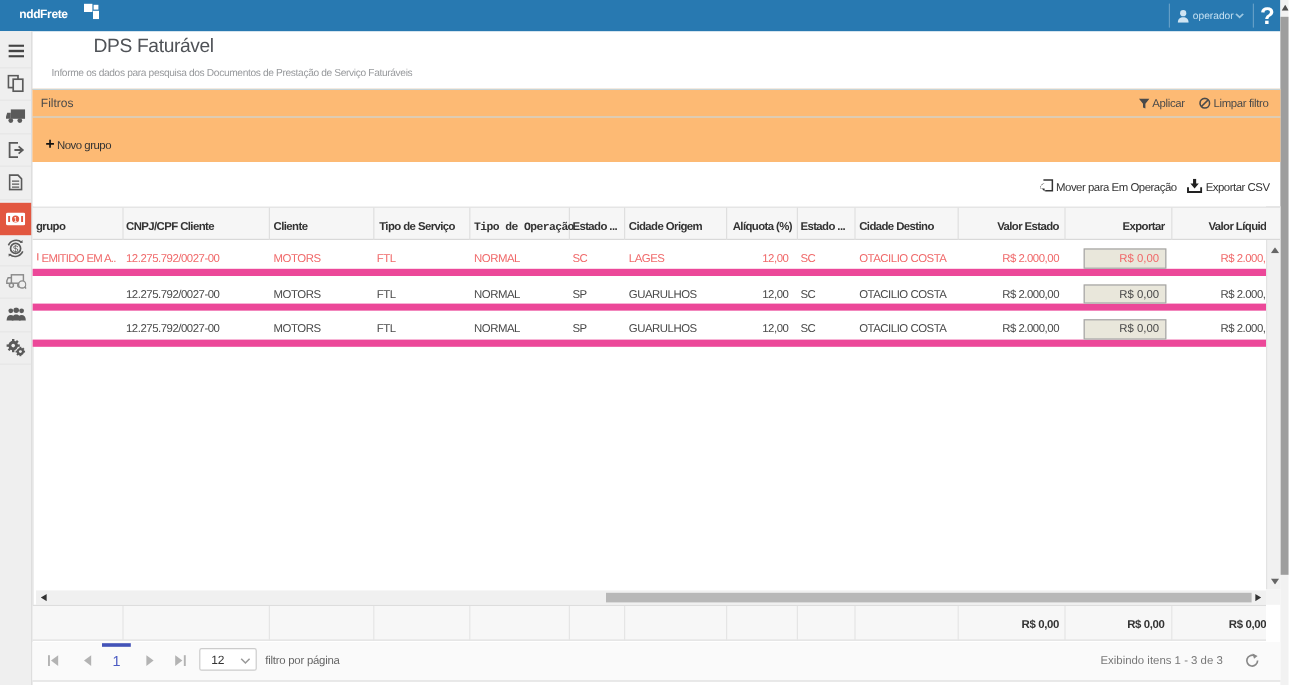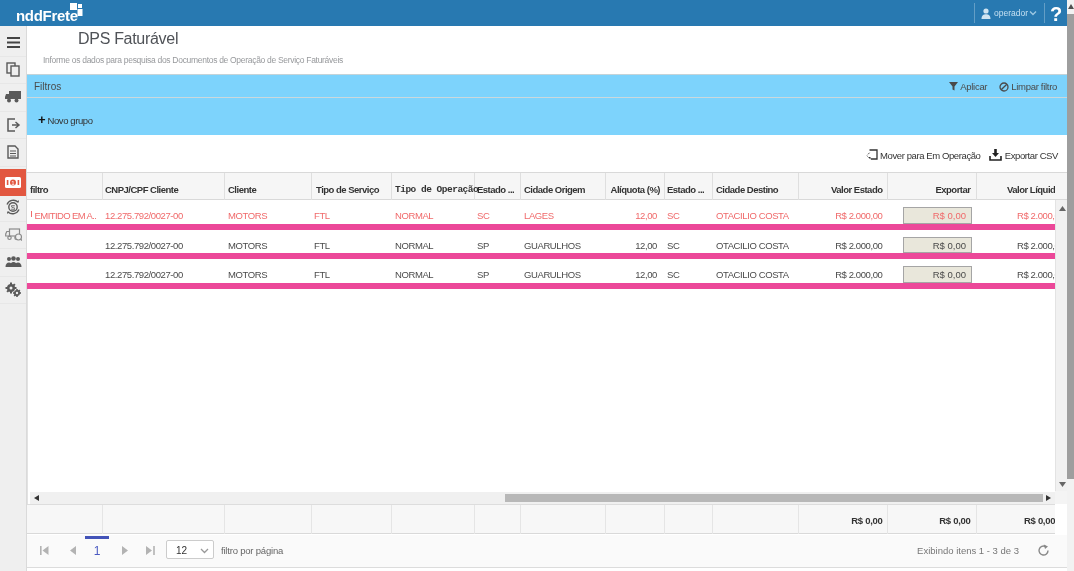--- a/index.html
+++ b/index.html
@@ -3,36 +3,36 @@
 <meta charset="utf-8">
 <style>
 * { margin:0; padding:0; box-sizing:border-box; }
 html,body { width:1074px; height:571px; overflow:hidden; background:#fff;
   font-family:"Liberation Sans", sans-serif; }
 #app { position:relative; width:1074px; height:571px; overflow:hidden; background:#fff; }
 .abs { position:absolute; }
 .nw { white-space:nowrap; }
 
 #topbar { left:0; top:0; width:1067px; height:26px; background:#2879B1; }
-#logo { left:16px; top:7px; color:#fff; font-size:15px; font-weight:bold; letter-spacing:-0.3px; }
+#logo { left:16px; top:7px; color:#fff; font-size:10px; font-weight:bold; letter-spacing:-0.3px; }
 .vsep { top:3px; width:1px; height:20px; background:rgba(255,255,255,0.28); }
 #oper { top:8px; font-size:8.5px; color:#C5E0F2; }
 #qmark { top:3px; font-size:20px; font-weight:bold; color:#fff; }
 
 #sbar { left:1067px; top:0; width:7px; height:571px; background:#F2F2F2; }
 #sbar .thumb { left:0; top:14px; width:7px; height:465px; background:#9E9E9E; }
 
 #side { left:0; top:26px; width:27px; height:545px; background:#EFEFEF; border-right:1px solid #DADADA; }
 .sitem { left:0; width:26px; height:27.5px; display:flex; align-items:center; justify-content:center; border-bottom:1px solid #E7E7E7; }
 .sitem.active { background:#E25740; border-bottom:none; }
 
 #title { left:43px; top:30px; font-size:16px; letter-spacing:-0.3px; color:#4F5257;margin-left:35px; }
 #subtitle { left:43px; top:54.5px; font-size:8.5px; letter-spacing:-0.3px; color:#97999C; }
 
-#fpanel { left:27px; top:74px; width:1040px; height:61px; background:#7dd3fc;
+#fpanel { left:27px; top:74px; width:1040px; height:61px; background:#fdba74;
   border-top:1px solid #C4D3D8; }
 #fhead { left:0; top:0; width:1040px; height:23px; border-bottom:1px solid #CBD8DC; }
 #ftext { left:7px; top:6px; font-size:10px; color:#4A4A4A; }
 #fbtns { right:10px; top:6px; font-size:9.5px; color:#4A4A4A; letter-spacing:-0.3px; }
 #novo { left:11px; top:36.5px; font-size:9.5px; color:#333; letter-spacing:-0.4px; }
 
 #toolbar { right:16px; top:149px; font-size:9.5px; color:#333; letter-spacing:-0.4px; }
 
 #grid { left:27px; top:172px; width:1028px; height:362px; overflow:hidden; }
 #gridborder { left:27px; top:172px; width:1px; height:362px; background:#E2E2E2; }
@@ -187,21 +187,21 @@
       <rect x="11.2" y="7" width="1.6" height="8" transform="rotate(45 12 11)"></rect>
     </g>
     <circle cx="6" cy="6" r="1.5" fill="#EFEFEF"></circle>
     <circle cx="12" cy="11" r="1.2" fill="#EFEFEF"></circle>
           </svg>
         </div>
       </div>
   </div>
 
   <div id="title" class="abs nw">DPS Faturável</div>
-  <div id="subtitle" class="abs nw">Informe os dados para pesquisa dos Documentos de Operação de Serviço Faturáveis</div>
+  <div id="subtitle" class="abs nw">Informe os dados para pesquisa dos Documentos de Prestação de Serviço Faturáveis</div>
 
   <div id="fpanel" class="abs">
     <div id="fhead" class="abs">
       <div id="ftext" class="abs">Filtros</div>
       <div id="fbtns" class="abs nw">
         <svg width="9" height="9" viewBox="0 0 9 9" style="vertical-align:-1px">
           <path d="M0 0 L9 0 L5.5 4.5 L5.5 8.5 L3.5 7.5 L3.5 4.5 Z" fill="#4A4A4A"></path>
         </svg>
         Aplicar&nbsp;&nbsp;&nbsp;&nbsp;
         <svg width="10" height="10" viewBox="0 0 10 10" style="vertical-align:-1.5px">
@@ -235,21 +235,21 @@
         <div class="hsep abs" style="left: 283.5px;"></div>
         <div class="hsep abs" style="left: 364px;"></div>
         <div class="hsep abs" style="left: 447px;"></div>
         <div class="hsep abs" style="left: 493px;"></div>
         <div class="hsep abs" style="left: 578px;"></div>
         <div class="hsep abs" style="left: 637px;"></div>
         <div class="hsep abs" style="left: 685px;"></div>
         <div class="hsep abs" style="left: 771px;"></div>
         <div class="hsep abs" style="left: 860px;"></div>
         <div class="hsep abs" style="left: 949px;"></div>
-        <div class="hcell abs" style="left: 3px;">filtro</div>
+        <div class="hcell abs" style="left: 3px;">grupo</div>
         <div class="hcell abs" style="left: 78px;">CNPJ/CPF Cliente</div>
         <div class="hcell abs" style="left: 201px; text-align: right;">Cliente</div>
         <div class="hcell abs" style="left: 289px;">Tipo de Serviço</div>
         <div class="hcell abs" style="left: 368px; font-family: Liberation Mono, monospace;">Tipo de Operação</div>
         <div class="hcell abs" style="left: 450px;">Estado ...</div>
         <div class="hcell abs" style="left: 497px;">Cidade Origem</div>
         <div class="hcell abs" style="left: 578px; width: 55px; text-align: right;">Alíquota (%)</div>
         <div class="hcell abs" style="left: 640px;">Estado ...</div>
         <div class="hcell abs" style="left: 689px;">Cidade Destino</div>
         <div class="hcell abs" style="left: 771px; width: 84.5px; text-align: right;">Valor Estado</div>

